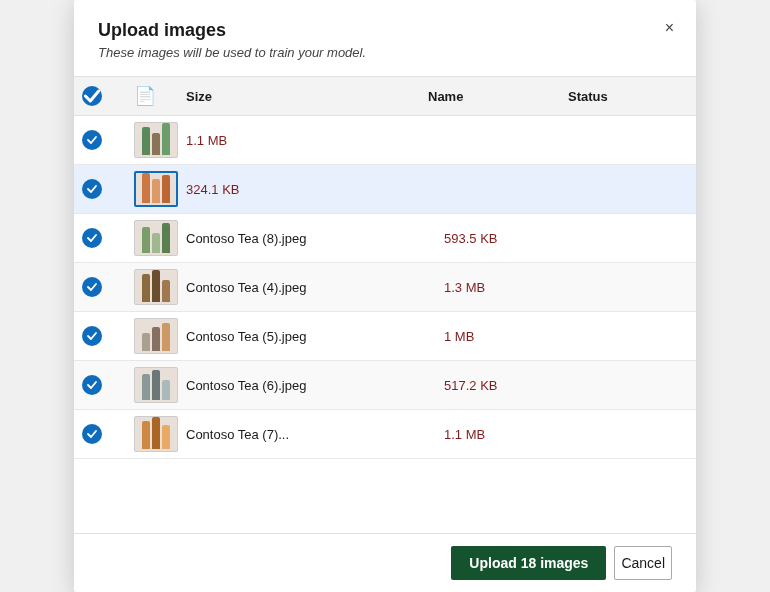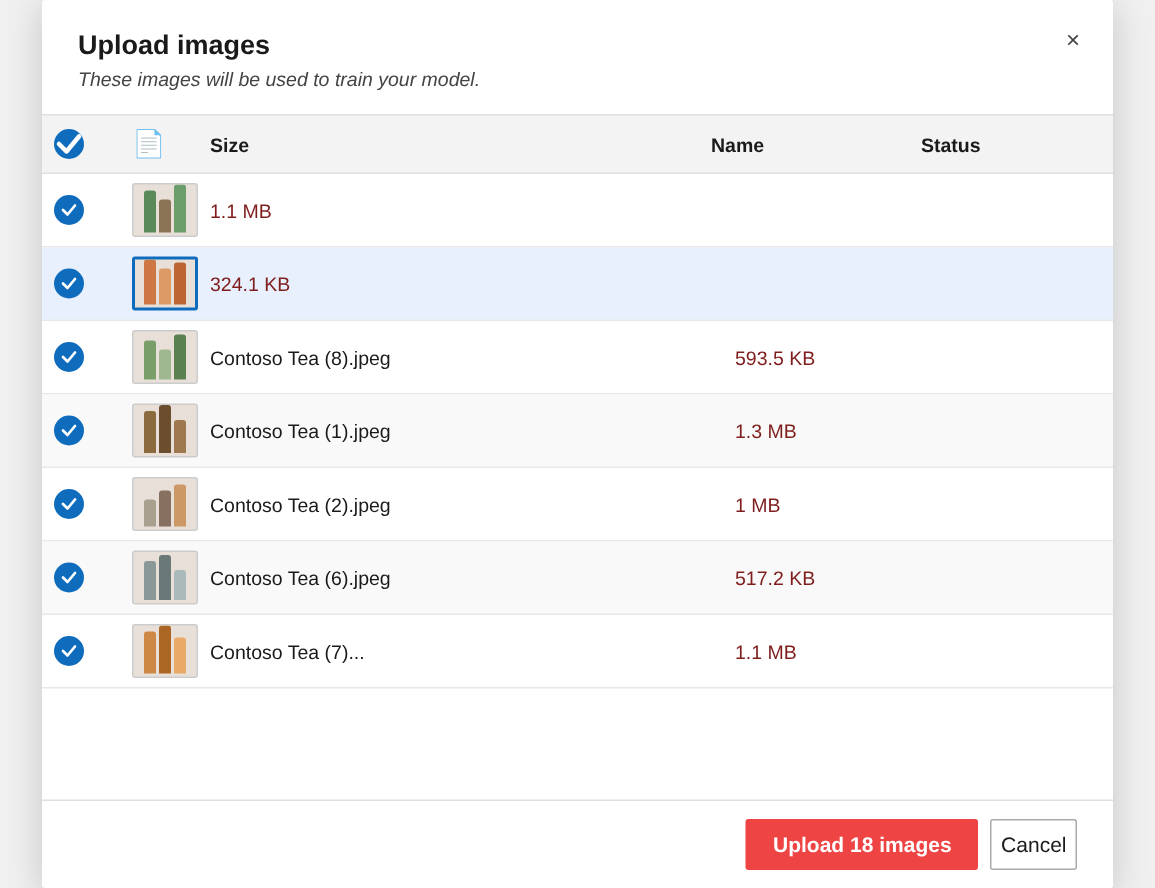--- a/index.html
+++ b/index.html
@@ -7,21 +7,21 @@
       font-family: 'Segoe UI', Arial, sans-serif;
       background: #f0f0f0;
       display: flex;
       align-items: center;
       justify-content: center;
       min-height: 100vh;
       font-size: 14px;
     }
     .dialog {
       background: #fff;
-      width: 714px;
+      width: 622px;
       height: 592px;
       box-shadow: 0 4px 24px rgba(0,0,0,0.18);
       display: flex;
       flex-direction: column;
       position: relative;
       border-radius: 2px;
     }
     .dialog-header {
       padding: 20px 24px 4px 24px;
       flex-shrink: 0;
@@ -165,21 +165,21 @@
 
     .dialog-footer {
       padding: 12px 24px;
       display: flex;
       justify-content: flex-end;
       gap: 8px;
       border-top: 1px solid #e0e0e0;
       flex-shrink: 0;
     }
     .btn-primary {
-      background: #ef4444;
+      background: #14532d;
       color: #fff;
       border: none;
       padding: 8px 18px;
       font-size: 14px;
       font-weight: 600;
       border-radius: 2px;
       cursor: pointer;
     }
     .btn-secondary {
       background: #fff;
@@ -293,42 +293,42 @@
           </div>
           <div class="row-cell">
             <div class="thumbnail">
               <div class="thumb-img">
                 <div class="bottle" style="background: rgb(139, 106, 62); height: 28px;"></div>
                 <div class="bottle" style="background: rgb(106, 78, 46); height: 32px;"></div>
                 <div class="bottle" style="background: rgb(160, 120, 80); height: 22px;"></div>
               </div>
             </div>
           </div>
-          <div class="row-cell filename">Contoso Tea (1).jpeg</div>
+          <div class="row-cell filename">Contoso Tea (4).jpeg</div>
           <div class="row-cell filesize">1.3 MB</div>
           <div class="row-cell status"></div>
         </div>
         <div class="table-row">
           <div class="row-cell">
             <div class="checkbox">
               <svg viewBox="0 0 12 12" fill="none" xmlns="http://www.w3.org/2000/svg">
                 <polyline points="2,6 5,9 10,3" stroke="white" stroke-width="1.8" fill="none" stroke-linecap="round" stroke-linejoin="round"></polyline>
               </svg>
             </div>
           </div>
           <div class="row-cell">
             <div class="thumbnail">
               <div class="thumb-img">
                 <div class="bottle" style="background: rgb(170, 160, 144); height: 18px;"></div>
                 <div class="bottle" style="background: rgb(136, 112, 96); height: 24px;"></div>
                 <div class="bottle" style="background: rgb(204, 153, 102); height: 28px;"></div>
               </div>
             </div>
           </div>
-          <div class="row-cell filename">Contoso Tea (2).jpeg</div>
+          <div class="row-cell filename">Contoso Tea (5).jpeg</div>
           <div class="row-cell filesize">1 MB</div>
           <div class="row-cell status"></div>
         </div>
         <div class="table-row">
           <div class="row-cell">
             <div class="checkbox">
               <svg viewBox="0 0 12 12" fill="none" xmlns="http://www.w3.org/2000/svg">
                 <polyline points="2,6 5,9 10,3" stroke="white" stroke-width="1.8" fill="none" stroke-linecap="round" stroke-linejoin="round"></polyline>
               </svg>
             </div>

